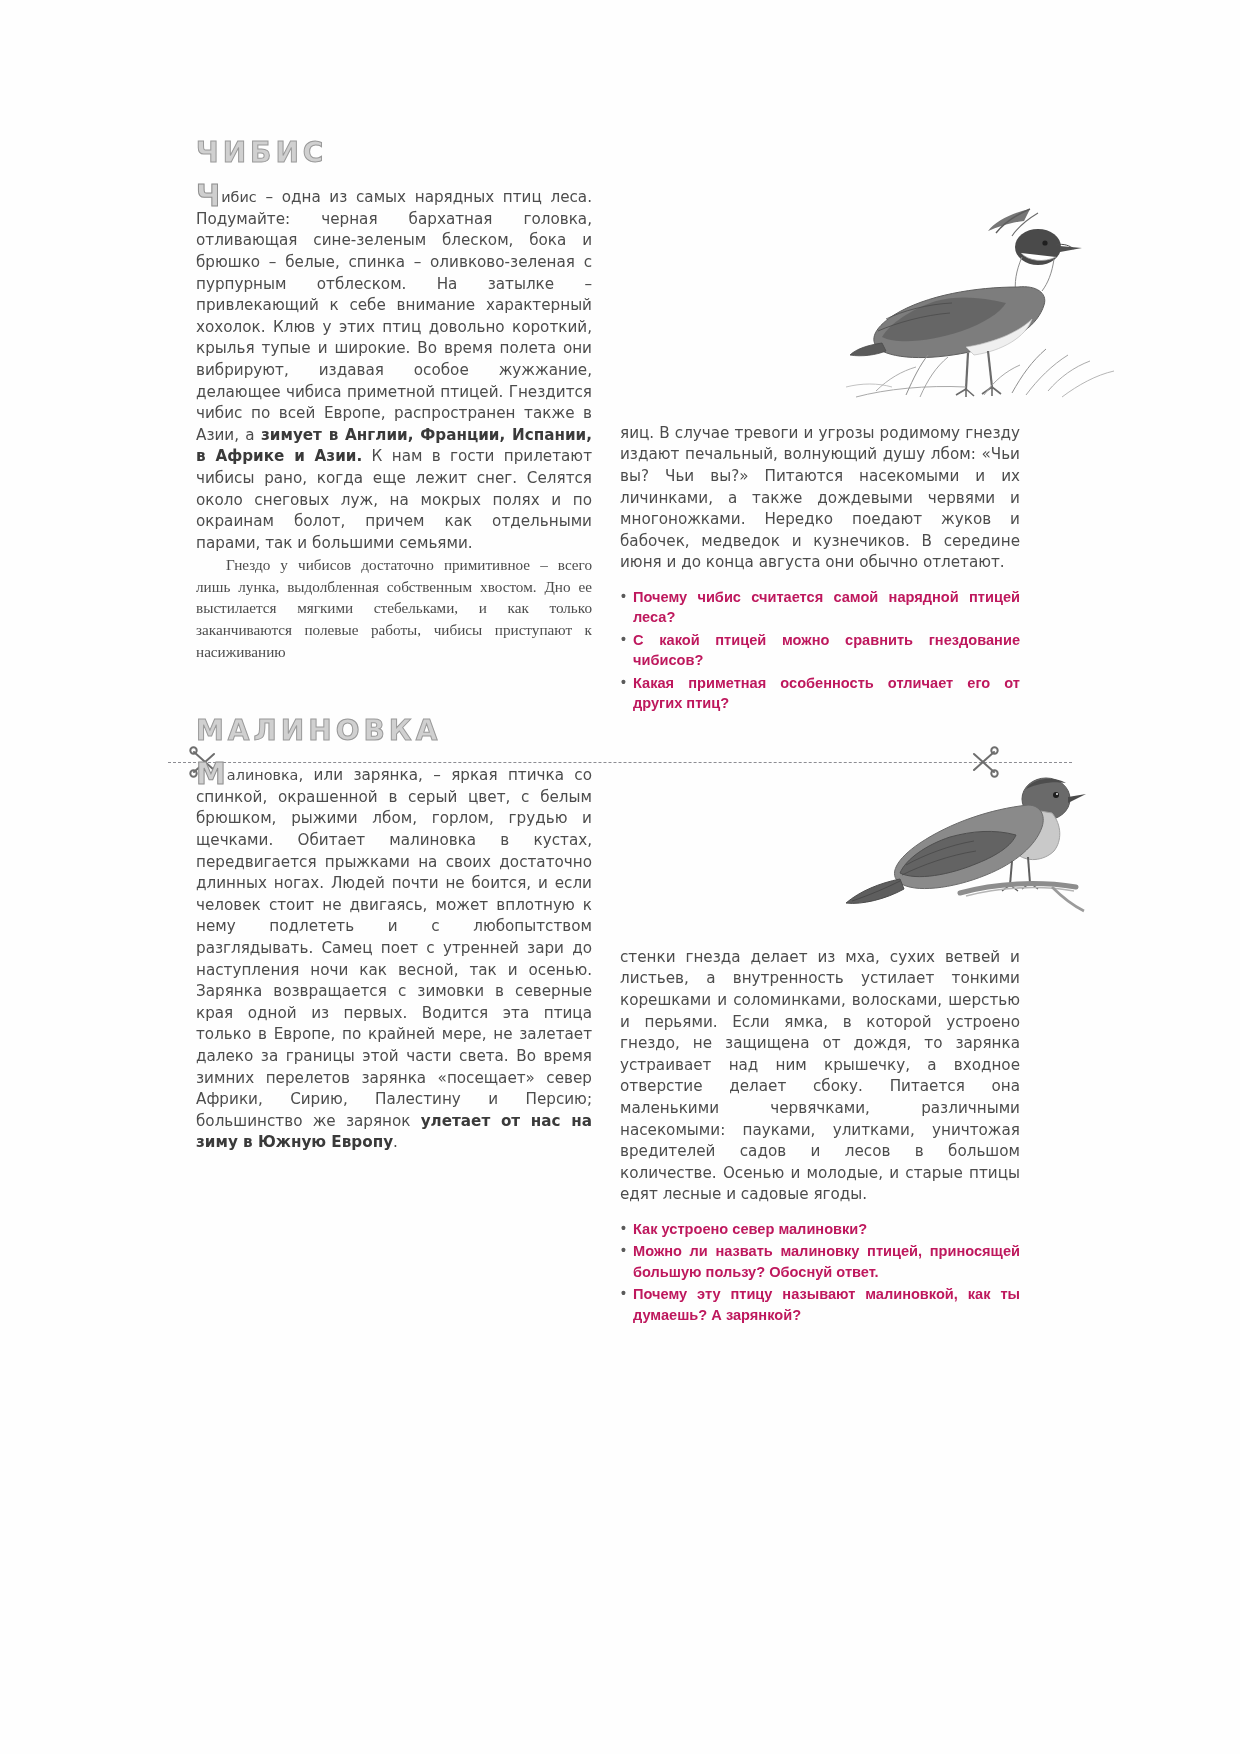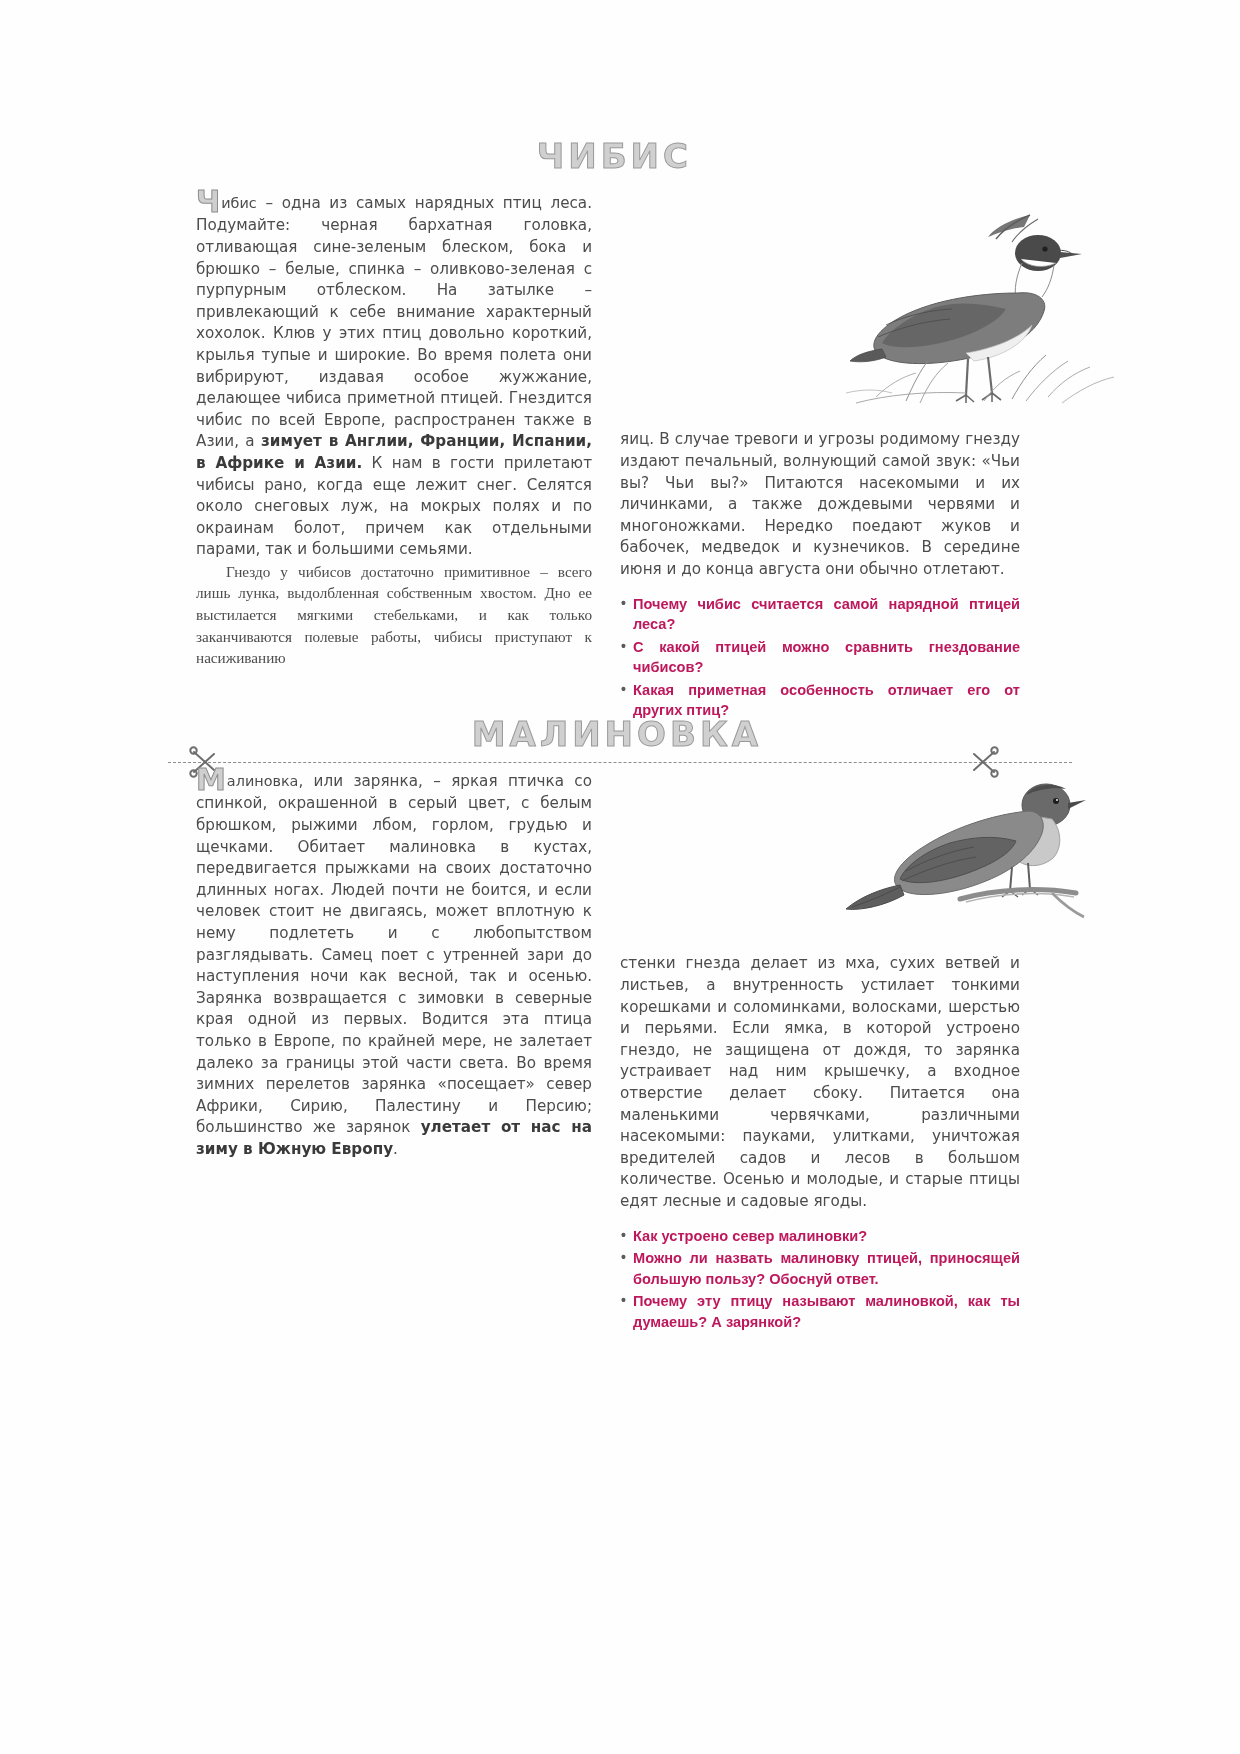--- a/index.html
+++ b/index.html
@@ -22,25 +22,24 @@
     left: 196px;
     width: 866px;
   }
   #article-chibis { top: 138px; }
   #article-malinovka { top: 716px; }
 
   
   .section-title {
     font-family: "DejaVu Sans", sans-serif;
     font-weight: bold;
-    font-size: 34px;
+    font-size: 28px;
     letter-spacing: 4px;
     color: #d0d0d0;
     -webkit-text-stroke: 1px #9a9a9a;
-    text-align: right;
     padding-right: 370px;
     margin: 0 0 14px 0;
     line-height: 1.1;
     user-select: none;
   }
   #article-malinovka .section-title {
     padding-right: 300px;
   }
 
   
@@ -222,21 +221,21 @@
           <path d="M30 196 C46 192 62 192 76 196" stroke="#b4b4b4" stroke-width="0.8"></path>
         </g>
       </svg>
 
       <div class="col-left">
         <p class="body"><span class="dropcap">Ч</span><span class="lead">ибис</span><span> – одна из самых нарядных птиц леса. Подумайте: черная бархатная головка, отливающая сине-зеленым блеском, бока и брюшко – белые, спинка – оливково-зеленая с пурпурным отблеском. На затылке – привлекающий к себе внимание характерный хохолок. Клюв у этих птиц довольно короткий, крылья тупые и широкие. Во время полета они вибрируют, издавая особое жужжание, делающее чибиса приметной птицей. Гнездится чибис по всей Европе, распространен также в Азии, а </span><b class="hl">зимует в Англии, Франции, Испании, в Африке и Азии.</b><span> К нам в гости прилетают чибисы рано, когда еще лежит снег. Селятся около снеговых луж, на мокрых полях и по окраинам болот, причем как отдельными парами, так и большими семьями.</span></p>
         <p class="body">Гнездо у чибисов достаточно примитивное – всего лишь лунка, выдолбленная собственным хвостом. Дно ее выстилается мягкими стебельками, и как только заканчиваются полевые работы, чибисы приступают к насиживанию</p>
       </div>
 
       <div class="col-right" style="top:240px;">
-        <p class="body">яиц. В случае тревоги и угрозы родимому гнезду издают печальный, волнующий самой звук: «Чьи вы? Чьи вы?» Питаются насекомыми и их личинками, а также дождевыми червями и многоножками. Нередко поедают жуков и бабочек, медведок и кузнечиков. В середине июня и до конца августа они обычно отлетают.</p>
+        <p class="body">яиц. В случае тревоги и угрозы родимому гнезду издают печальный, волнующий душу лбом: «Чьи вы? Чьи вы?» Питаются насекомыми и их личинками, а также дождевыми червями и многоножками. Нередко поедают жуков и бабочек, медведок и кузнечиков. В середине июня и до конца августа они обычно отлетают.</p>
 
         <ul class="questions">
           <li><span>Почему чибис считается самой нарядной птицей леса?</span></li>
           <li><span>С какой птицей можно сравнить гнездование чибисов?</span></li>
           <li><span>Какая приметная особенность отличает его от других птиц?</span></li>
         </ul>
       </div>
 
     </div>
   </div>

